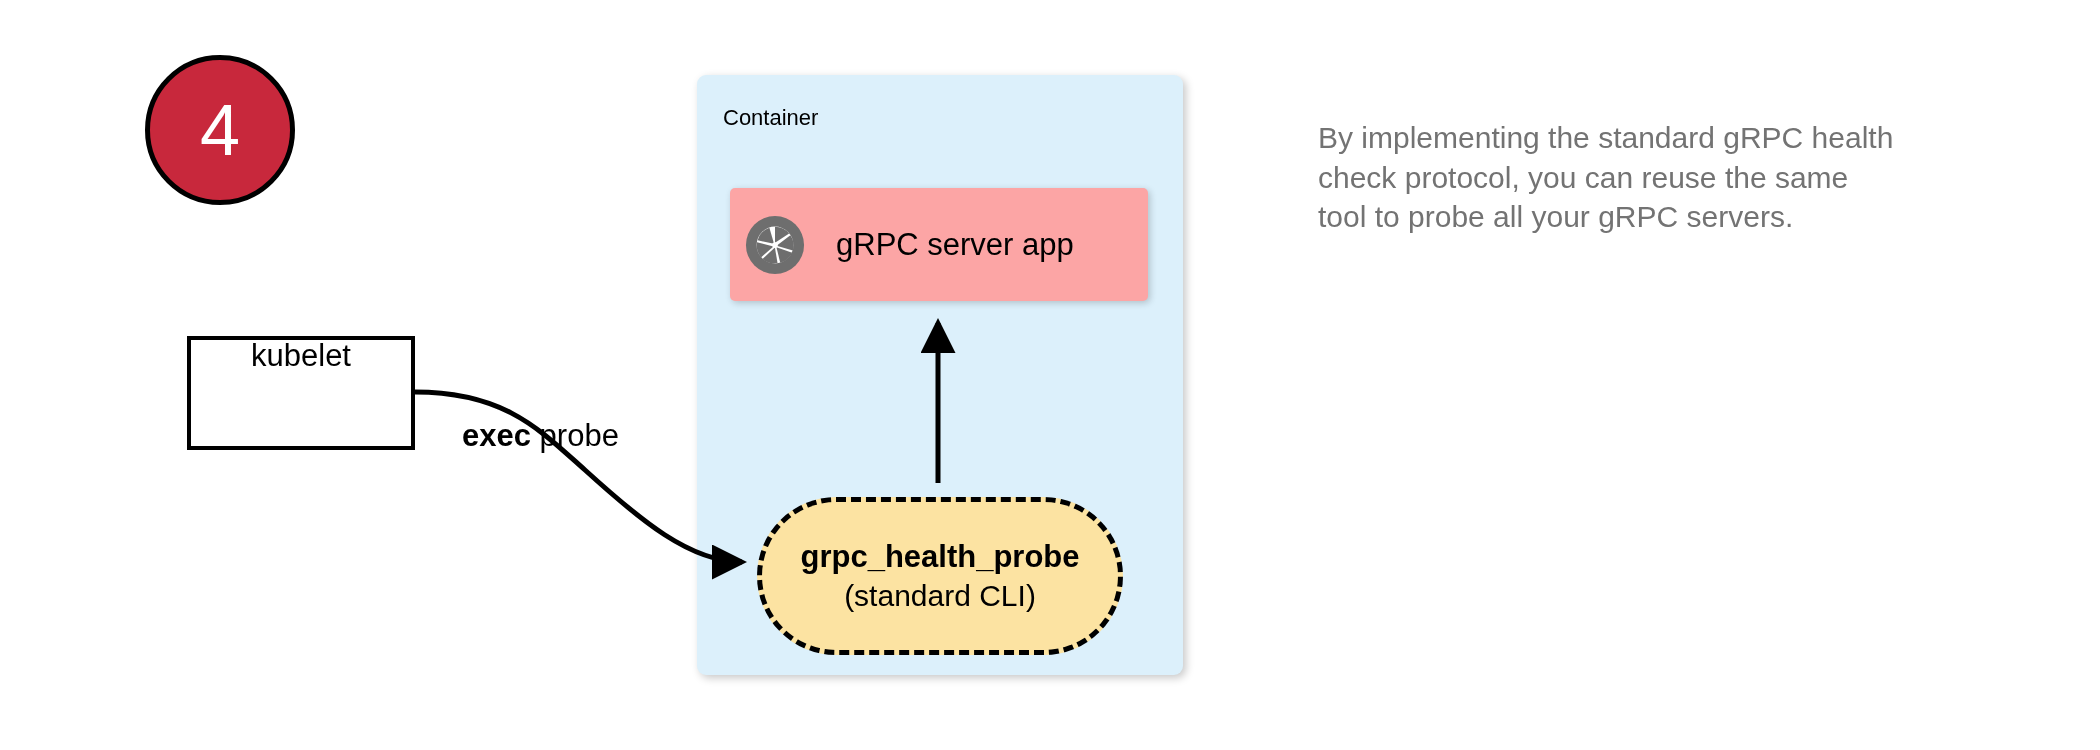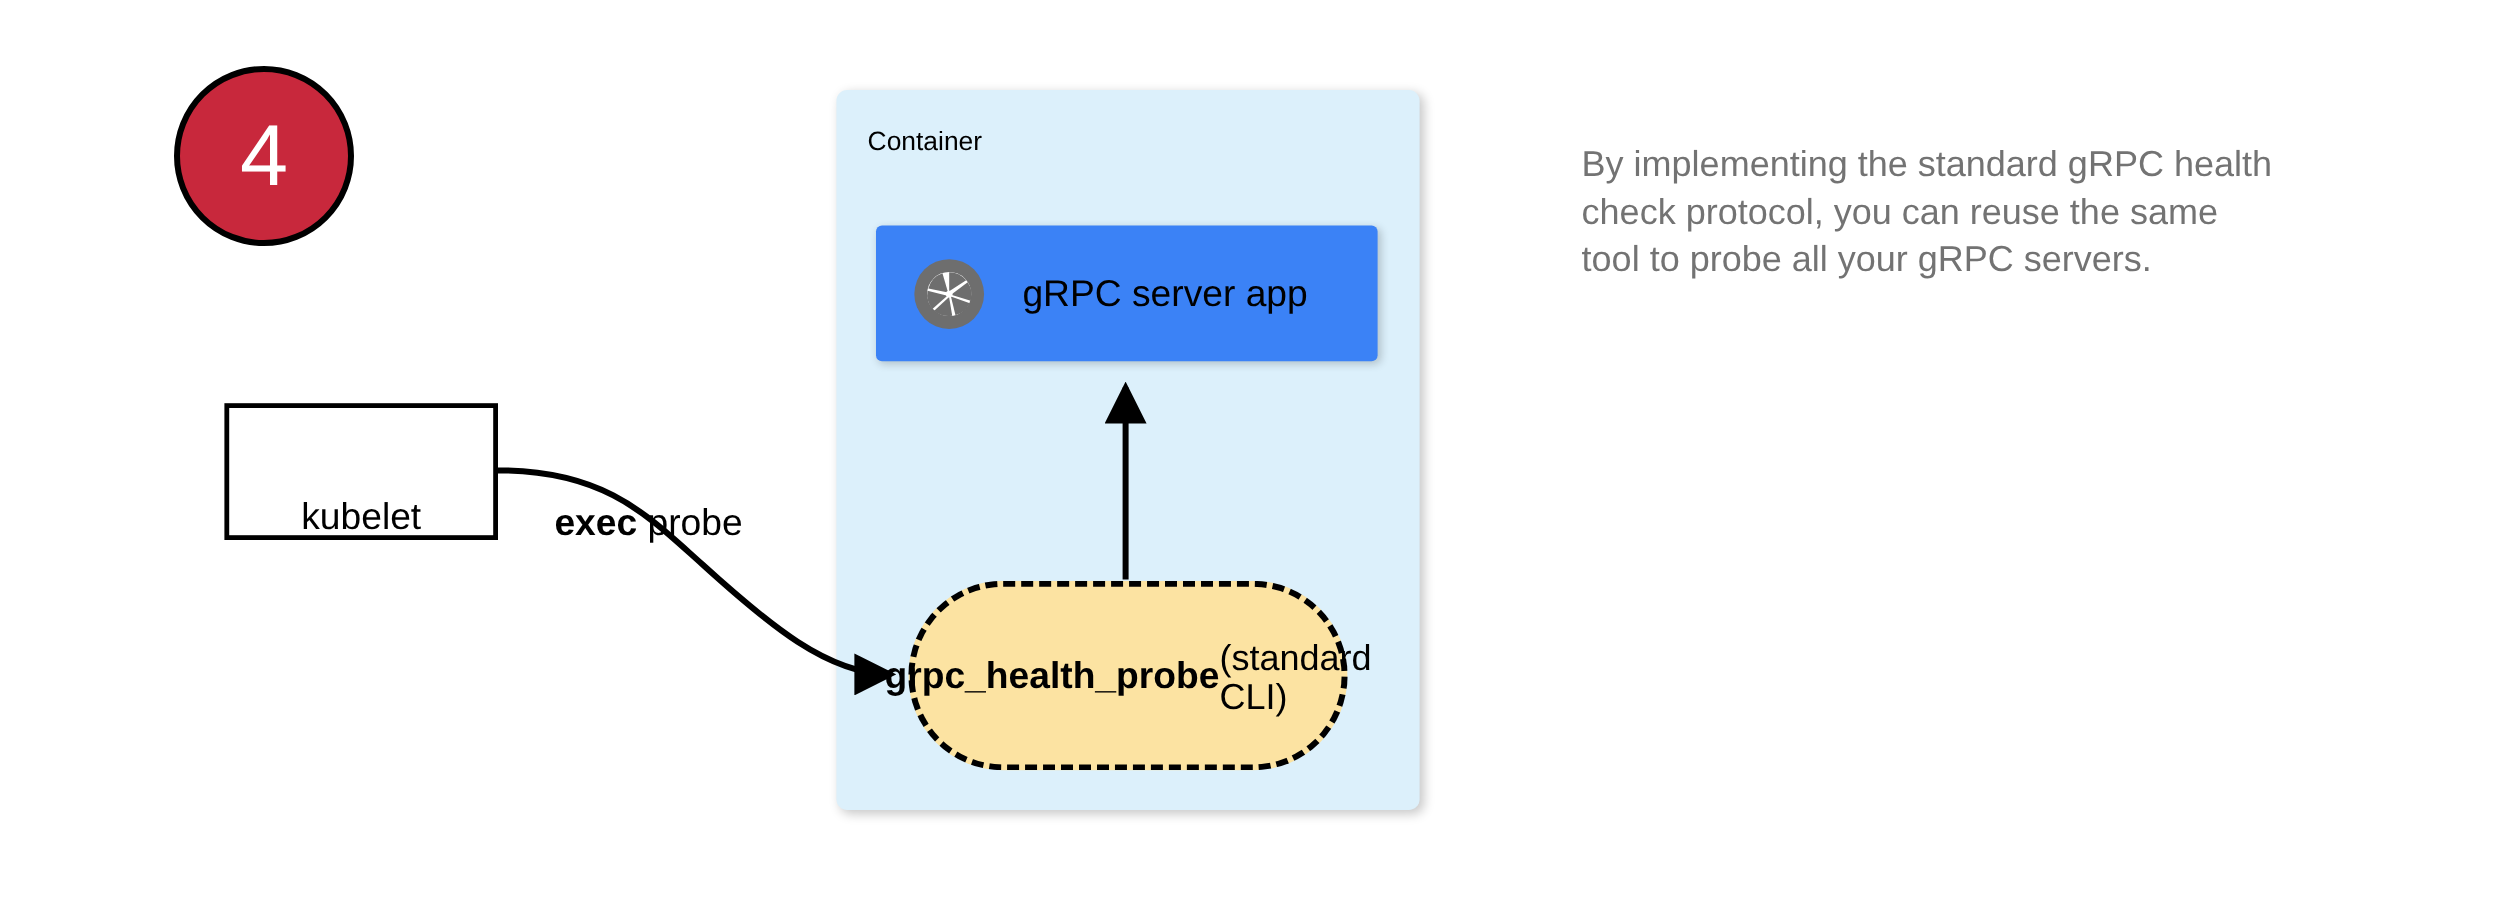--- a/index.html
+++ b/index.html
@@ -49,21 +49,21 @@
   .kubelet-box {
     position: absolute;
     left: 187px;
     top: 336px;
     width: 228px;
     height: 114px;
     background: #ffffff;
     border: 4px solid #000000;
     box-sizing: border-box;
     display: flex;
-    align-items: flex-end;
+    align-items: flex-start;
     justify-content: center;
   }
   .kubelet-label {
     font-size: 31px;
     line-height: 1;
   }
 
   
   .exec-probe-label {
     position: absolute;
@@ -98,26 +98,26 @@
     line-height: 1;
   }
 
   
   .server-card {
     position: absolute;
     left: 730px;
     top: 188px;
     width: 418px;
     height: 113px;
-    background: #3b82f6;
+    background: #fca5a5;
     border-radius: 5px;
     box-shadow: 2px 2px 7px rgba(0,0,0,0.20);
     display: flex;
     align-items: center;
-    padding-left: 30px;
+    padding-left: 14px;
     box-sizing: border-box;
   }
   .grpc-logo {
     width: 62px;
     height: 62px;
     flex: 0 0 62px;
     display: block;
   }
   .server-card-label {
     font-size: 31px;
@@ -134,28 +134,29 @@
     width: 230px;
     text-align: center;
     font-size: 29px;
     line-height: 1.12;
   }
 
   
   .probe-pill {
     position: absolute;
     left: 757px;
-    top: 484px;
+    top: 497px;
     width: 366px;
     height: 158px;
     background: #FCE3A2;
     border: 5px dashed #000000;
     border-radius: 79px;
     box-sizing: border-box;
     display: flex;
+    flex-direction: column;
     align-items: center;
     justify-content: center;
   }
   .probe-pill-title {
     font-size: 31px;
     font-weight: 700;
     line-height: 1.1;
   }
   .probe-pill-sub {
     font-size: 30px;

